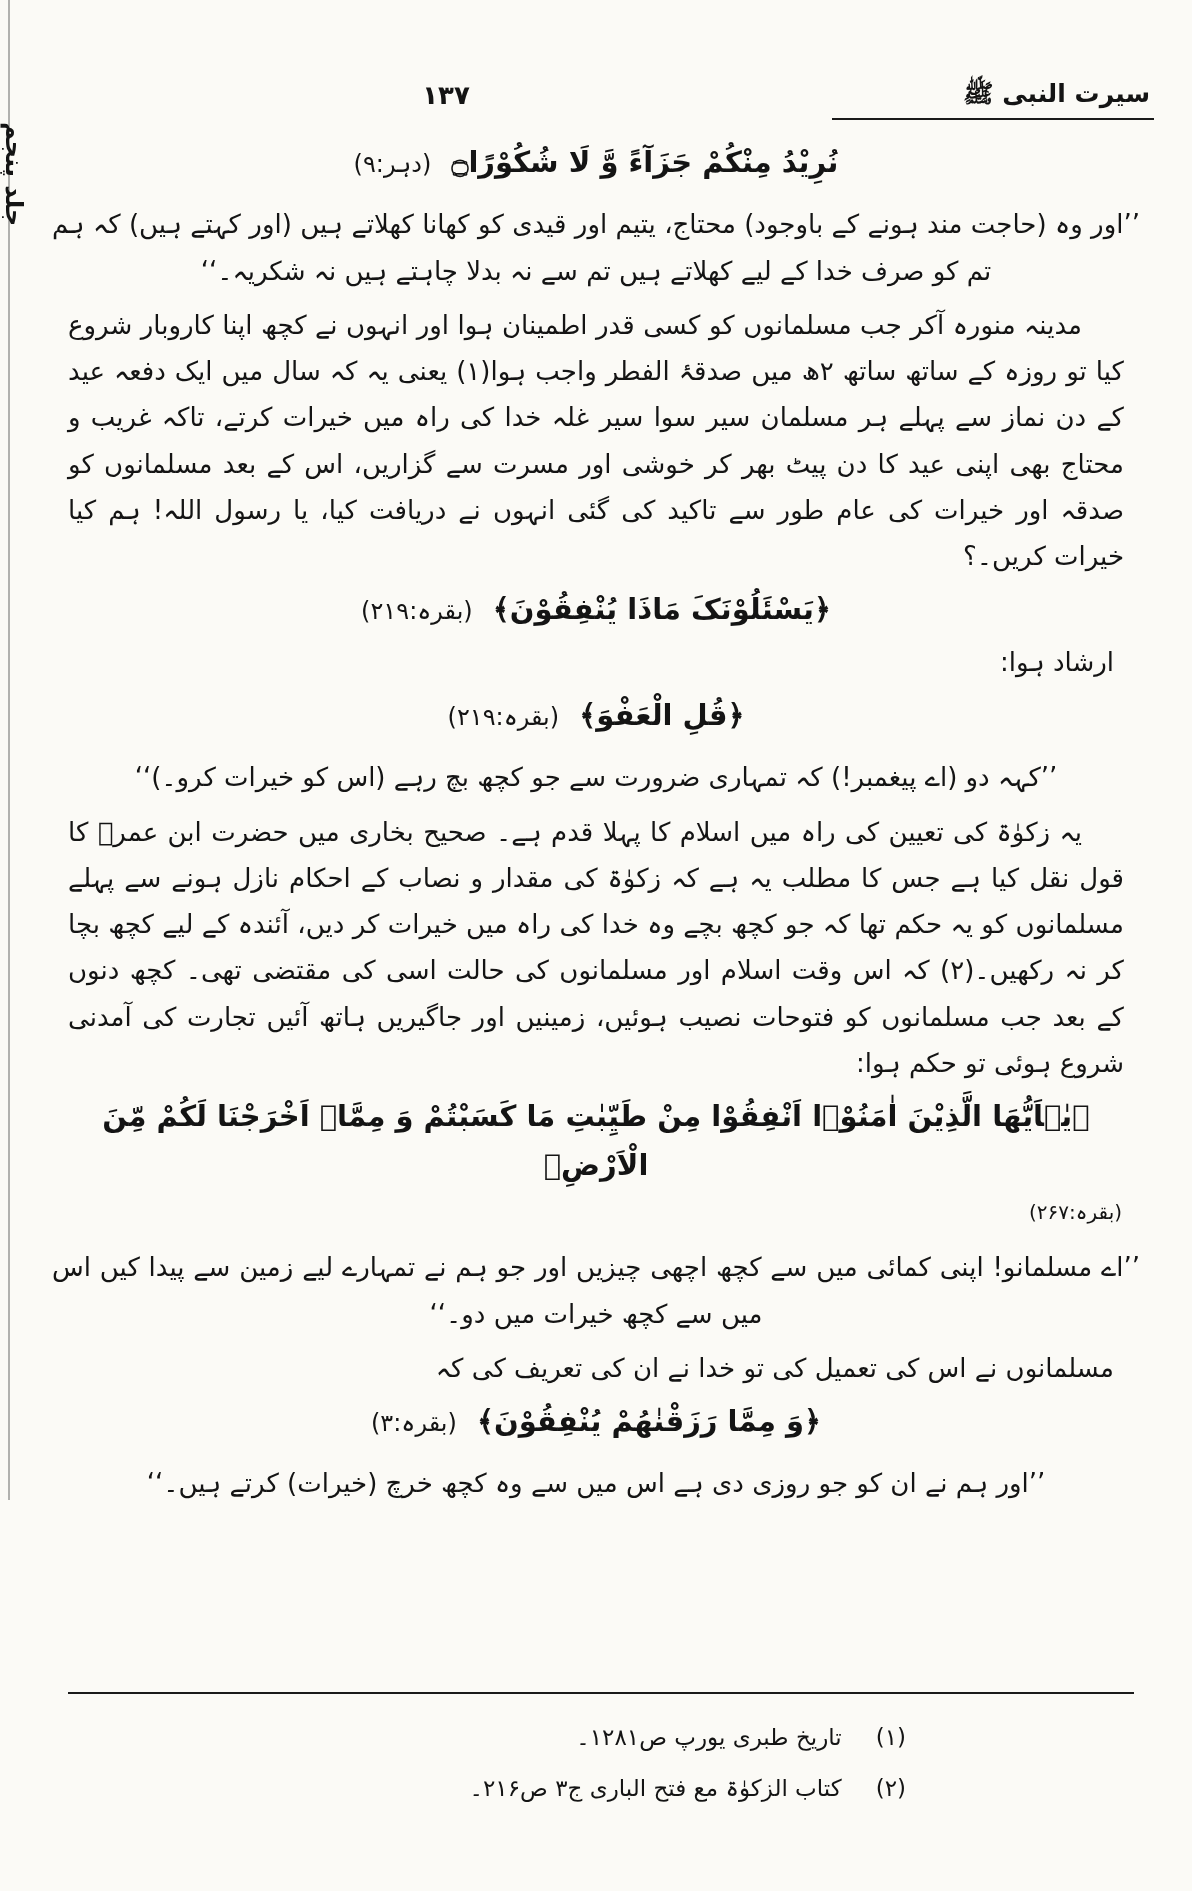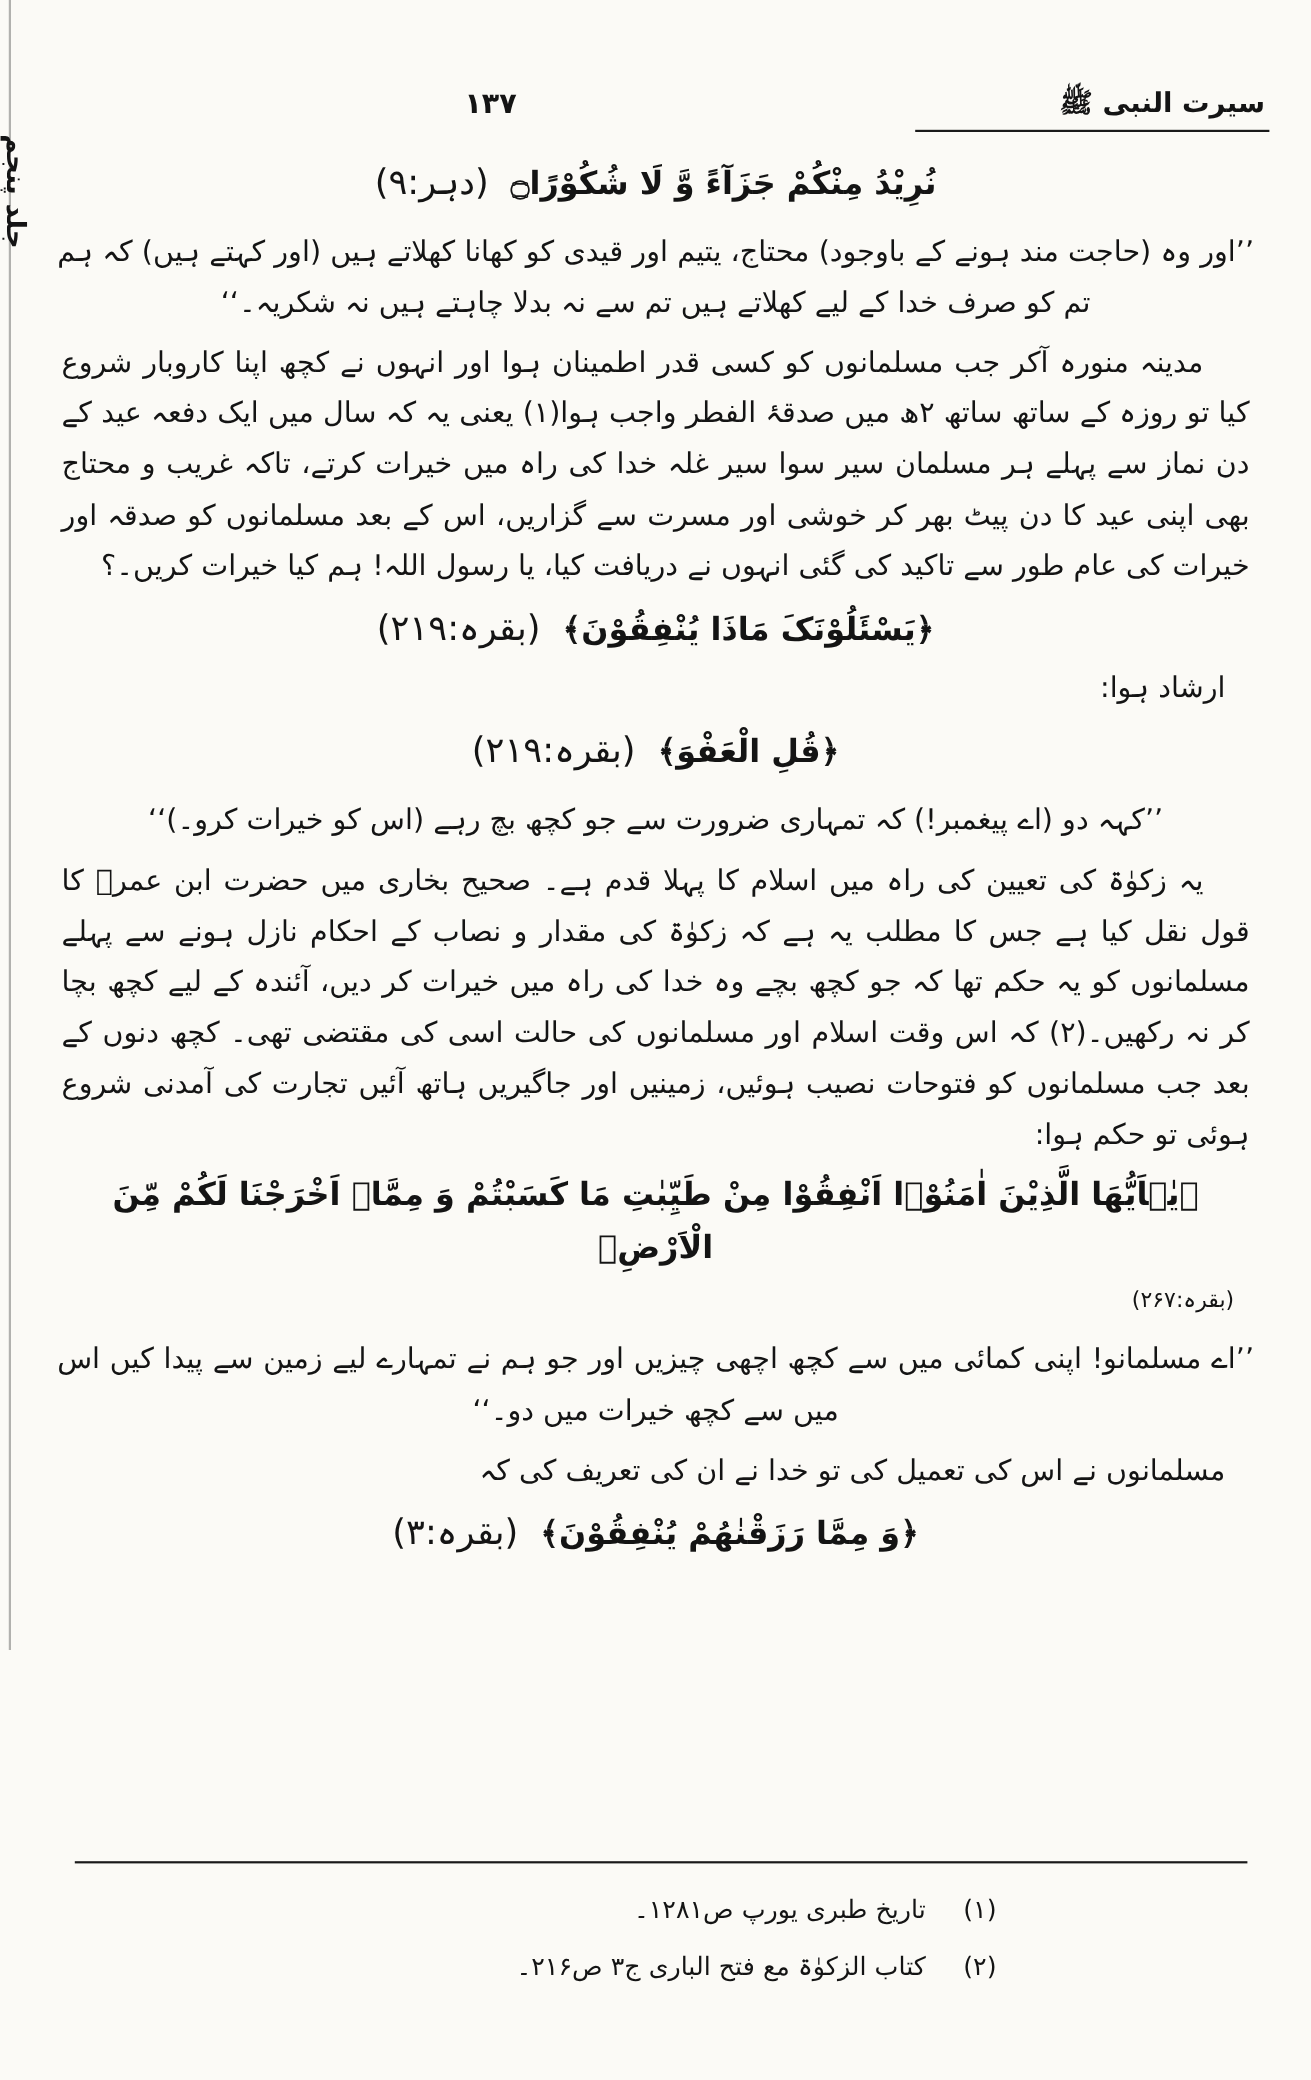--- a/index.html
+++ b/index.html
@@ -81,42 +81,42 @@
     line-height: 1.78;
   }
   .verse {
     text-align: center;
     font-weight: bold;
     font-size: 29px;
     margin: 6px 0 4px 0;
     line-height: 1.7;
   }
   .verse .citation {
-    font-size: 32px;
+    font-size: 24px;
     font-weight: normal;
     margin-right: 10px;
     white-space: nowrap;
   }
   .citation-line {
     text-align: right;
     font-size: 20px;
     margin: 0 18px 4px 0;
   }
   .translation {
     text-align: justify;
     text-align-last: center;
     margin: 14px 0 8px 0;
   }
   .translation.single {
     text-align: center;
   }
   .para {
     text-align: justify;
     text-indent: 42px;
-    margin: 6px 4px;
+    margin: 6px 16px;
   }
   .lead-line {
     text-align: right;
     text-indent: 26px;
     margin: 4px 0;
   }
   
   .footnote-rule {
     position: absolute;
     top: 1692px;
@@ -193,20 +193,21 @@
 
     <div class="translation">’’اے مسلمانو! اپنی کمائی میں سے کچھ اچھی چیزیں اور جو ہم نے تمہارے لیے زمین سے پیدا کیں اس میں سے کچھ خیرات میں دو۔‘‘</div>
 
     <div class="lead-line">مسلمانوں نے اس کی تعمیل کی تو خدا نے ان کی تعریف کی کہ</div>
 
     <div class="verse">
       <span>﴿وَ مِمَّا رَزَقْنٰهُمْ یُنْفِقُوْنَ﴾</span>
       <span class="citation">(بقرہ:۳)</span>
     </div>
 
+    <div class="translation single">’’اور ہم نے ان کو جو روزی دی ہے اس میں سے وہ کچھ خرچ (خیرات) کرتے ہیں۔‘‘</div>
 
   </div>
 
   <div class="footnote-rule"></div>
   <div class="footnotes">
     <div class="footnote-row">
       <span class="footnote-marker">(۱)</span>
       <span class="footnote-text">تاریخ طبری یورپ ص۱۲۸۱۔</span>
     </div>
     <div class="footnote-row">

